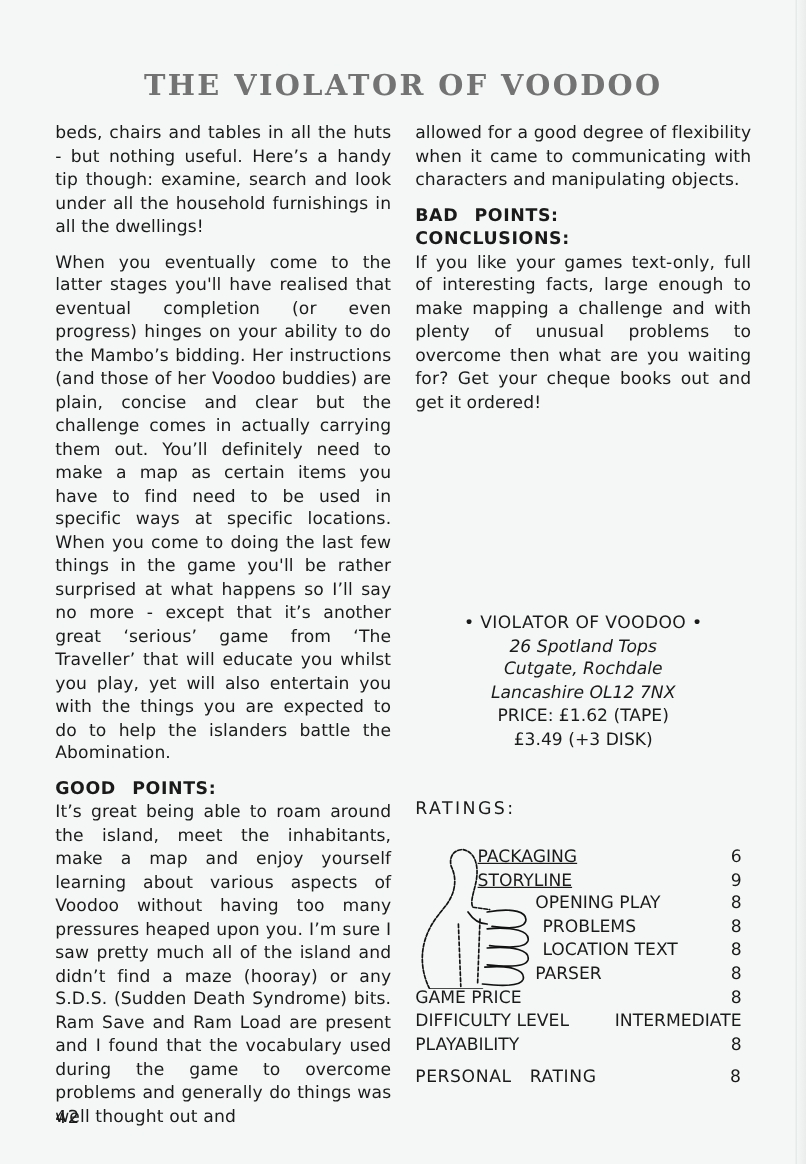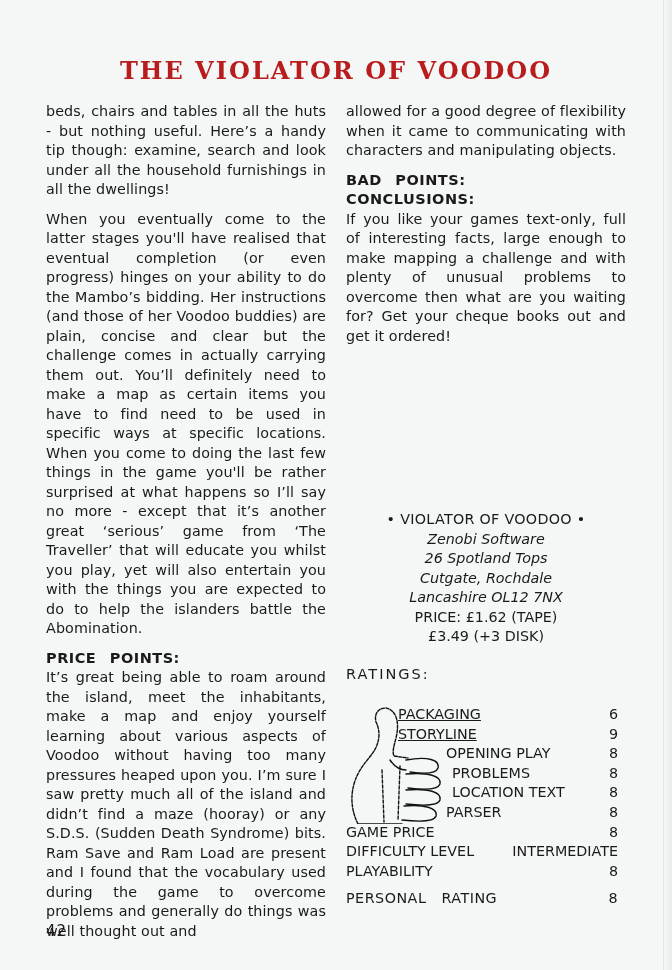--- a/index.html
+++ b/index.html
@@ -16,21 +16,21 @@
       background: linear-gradient(to right, #f4f7f6, #e9ecea);
       border-left: 1px solid #e3e6e4;
     }
     .title {
       position: absolute; top: 40px; left: 0; width: 672px;
       text-align: center;
       font-family: "DejaVu Serif", serif;
       font-weight: bold;
       font-size: 24px;
       letter-spacing: 2px;
-      color: #b91c1c;
+      color: #737373;
     }
     .col {
       position: absolute;
       font-size: 14.3px;
       line-height: 19.5px;
       text-align: justify;
       letter-spacing: 0.1px;
     }
     .col-left { left: 46px; top: 102px; width: 280px; }
     .col-right { left: 346px; top: 102px; width: 280px; }
@@ -70,36 +70,35 @@
 </head>
 <body>
 
 <div class="page-edge"></div>
 
 <h1 class="title">THE VIOLATOR OF VOODOO</h1>
 
 <div class="col col-left">
   <p>beds, chairs and tables in all the huts - but nothing useful. Here’s a handy tip though: examine, search and look under all the household furnishings in all the dwellings!</p>
   <p>When you eventually come to the latter stages you'll have realised that eventual completion (or even progress) hinges on your ability to do the Mambo’s bidding. Her instructions (and those of her Voodoo buddies) are plain, concise and clear but the challenge comes in actually carrying them out. You’ll definitely need to make a map as certain items you have to find need to be used in specific ways at specific locations. When you come to doing the last few things in the game you'll be rather surprised at what happens so I’ll say no more - except that it’s another great ‘serious’ game from ‘The Traveller’ that will educate you whilst you play, yet will also entertain you with the things you are expected to do to help the islanders battle the Abomination.</p>
-  <h3 class="heading">PRICE POINTS:</h3>
+  <h3 class="heading">GOOD POINTS:</h3>
   <p>It’s great being able to roam around the island, meet the inhabitants, make a map and enjoy yourself learning about various aspects of Voodoo without having too many pressures heaped upon you. I’m sure I saw pretty much all of the island and didn’t find a maze (hooray) or any S.D.S. (Sudden Death Syndrome) bits. Ram Save and Ram Load are present and I found that the vocabulary used during the game to overcome problems and generally do things was well thought out and</p>
 </div>
 
 <div class="page-num">42</div>
 
 <div class="col col-right">
   <p>allowed for a good degree of flexibility when it came to communicating with characters and manipulating objects.</p>
   <h3 class="heading">BAD POINTS:</h3>
   <h3 class="heading">CONCLUSIONS:</h3>
   <p>If you like your games text-only, full of interesting facts, large enough to make mapping a challenge and with plenty of unusual problems to overcome then what are you waiting for? Get your cheque books out and get it ordered!</p>
 </div>
 
 <div class="info">
   <div class="game-name">• VIOLATOR OF VOODOO •</div>
-  <div class="italic">Zenobi Software</div>
   <div class="italic">26 Spotland Tops</div>
   <div class="italic">Cutgate, Rochdale</div>
   <div class="italic">Lancashire OL12 7NX</div>
   <div>PRICE: £1.62 (TAPE)</div>
   <div>£3.49 (+3 DISK)</div>
 </div>
 
 <div class="ratings-title">RATINGS:</div>
 
 <svg class="thumb" viewBox="0 0 104 124" fill="none" stroke="#111" stroke-width="1.4" stroke-linecap="round" stroke-linejoin="round">

